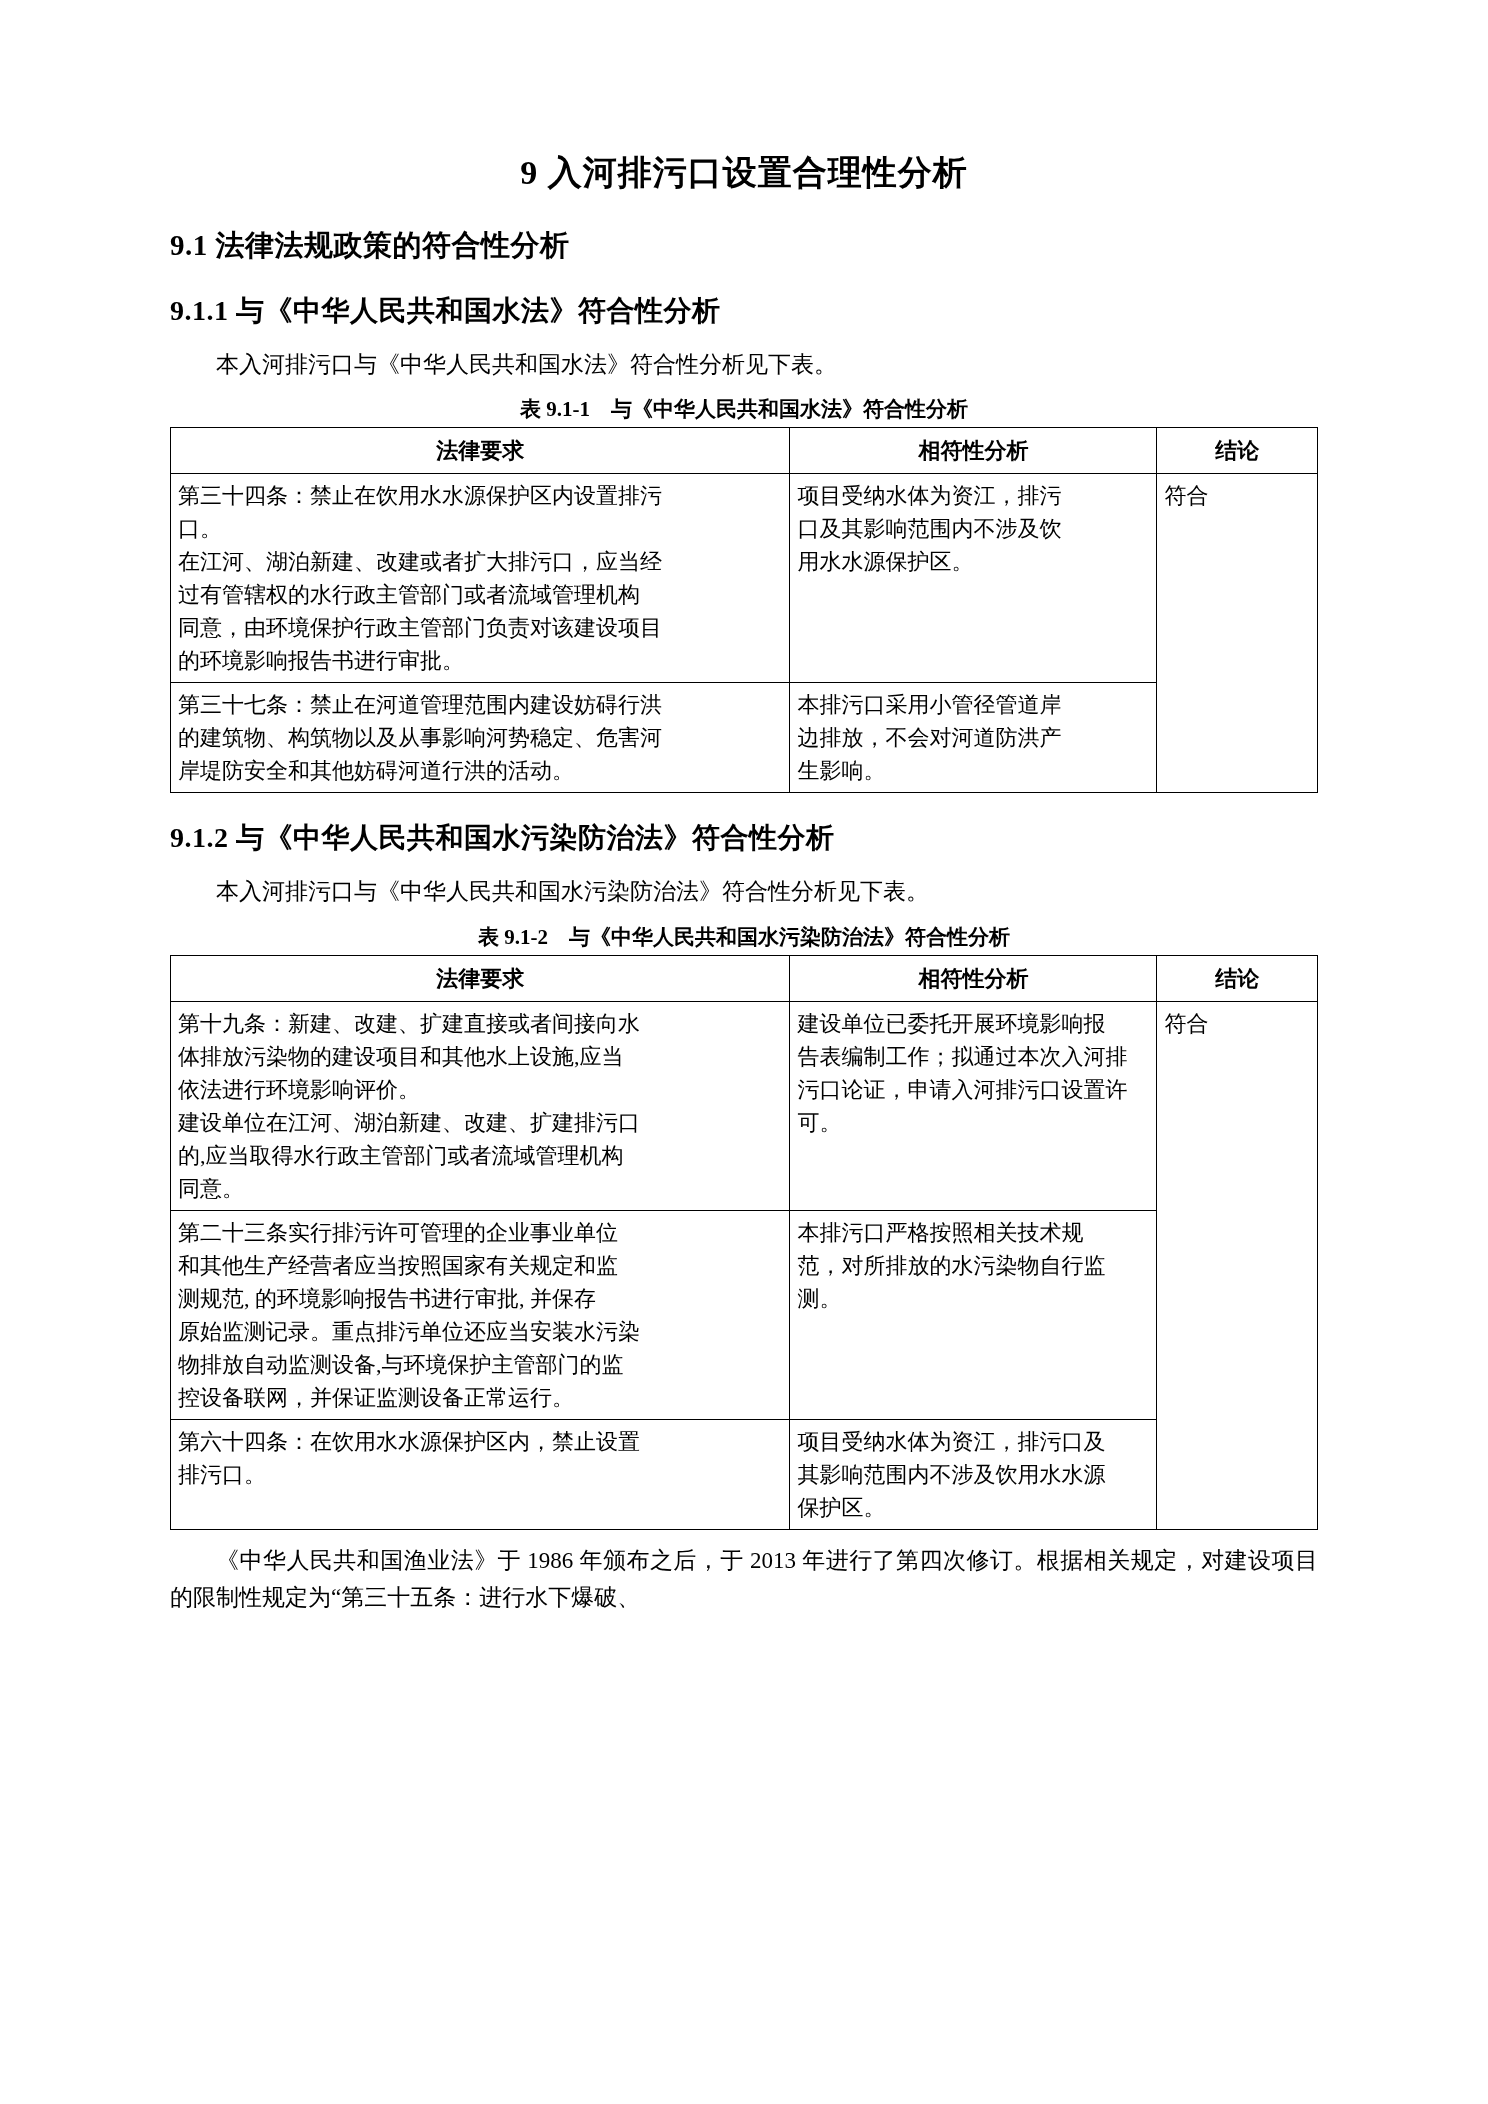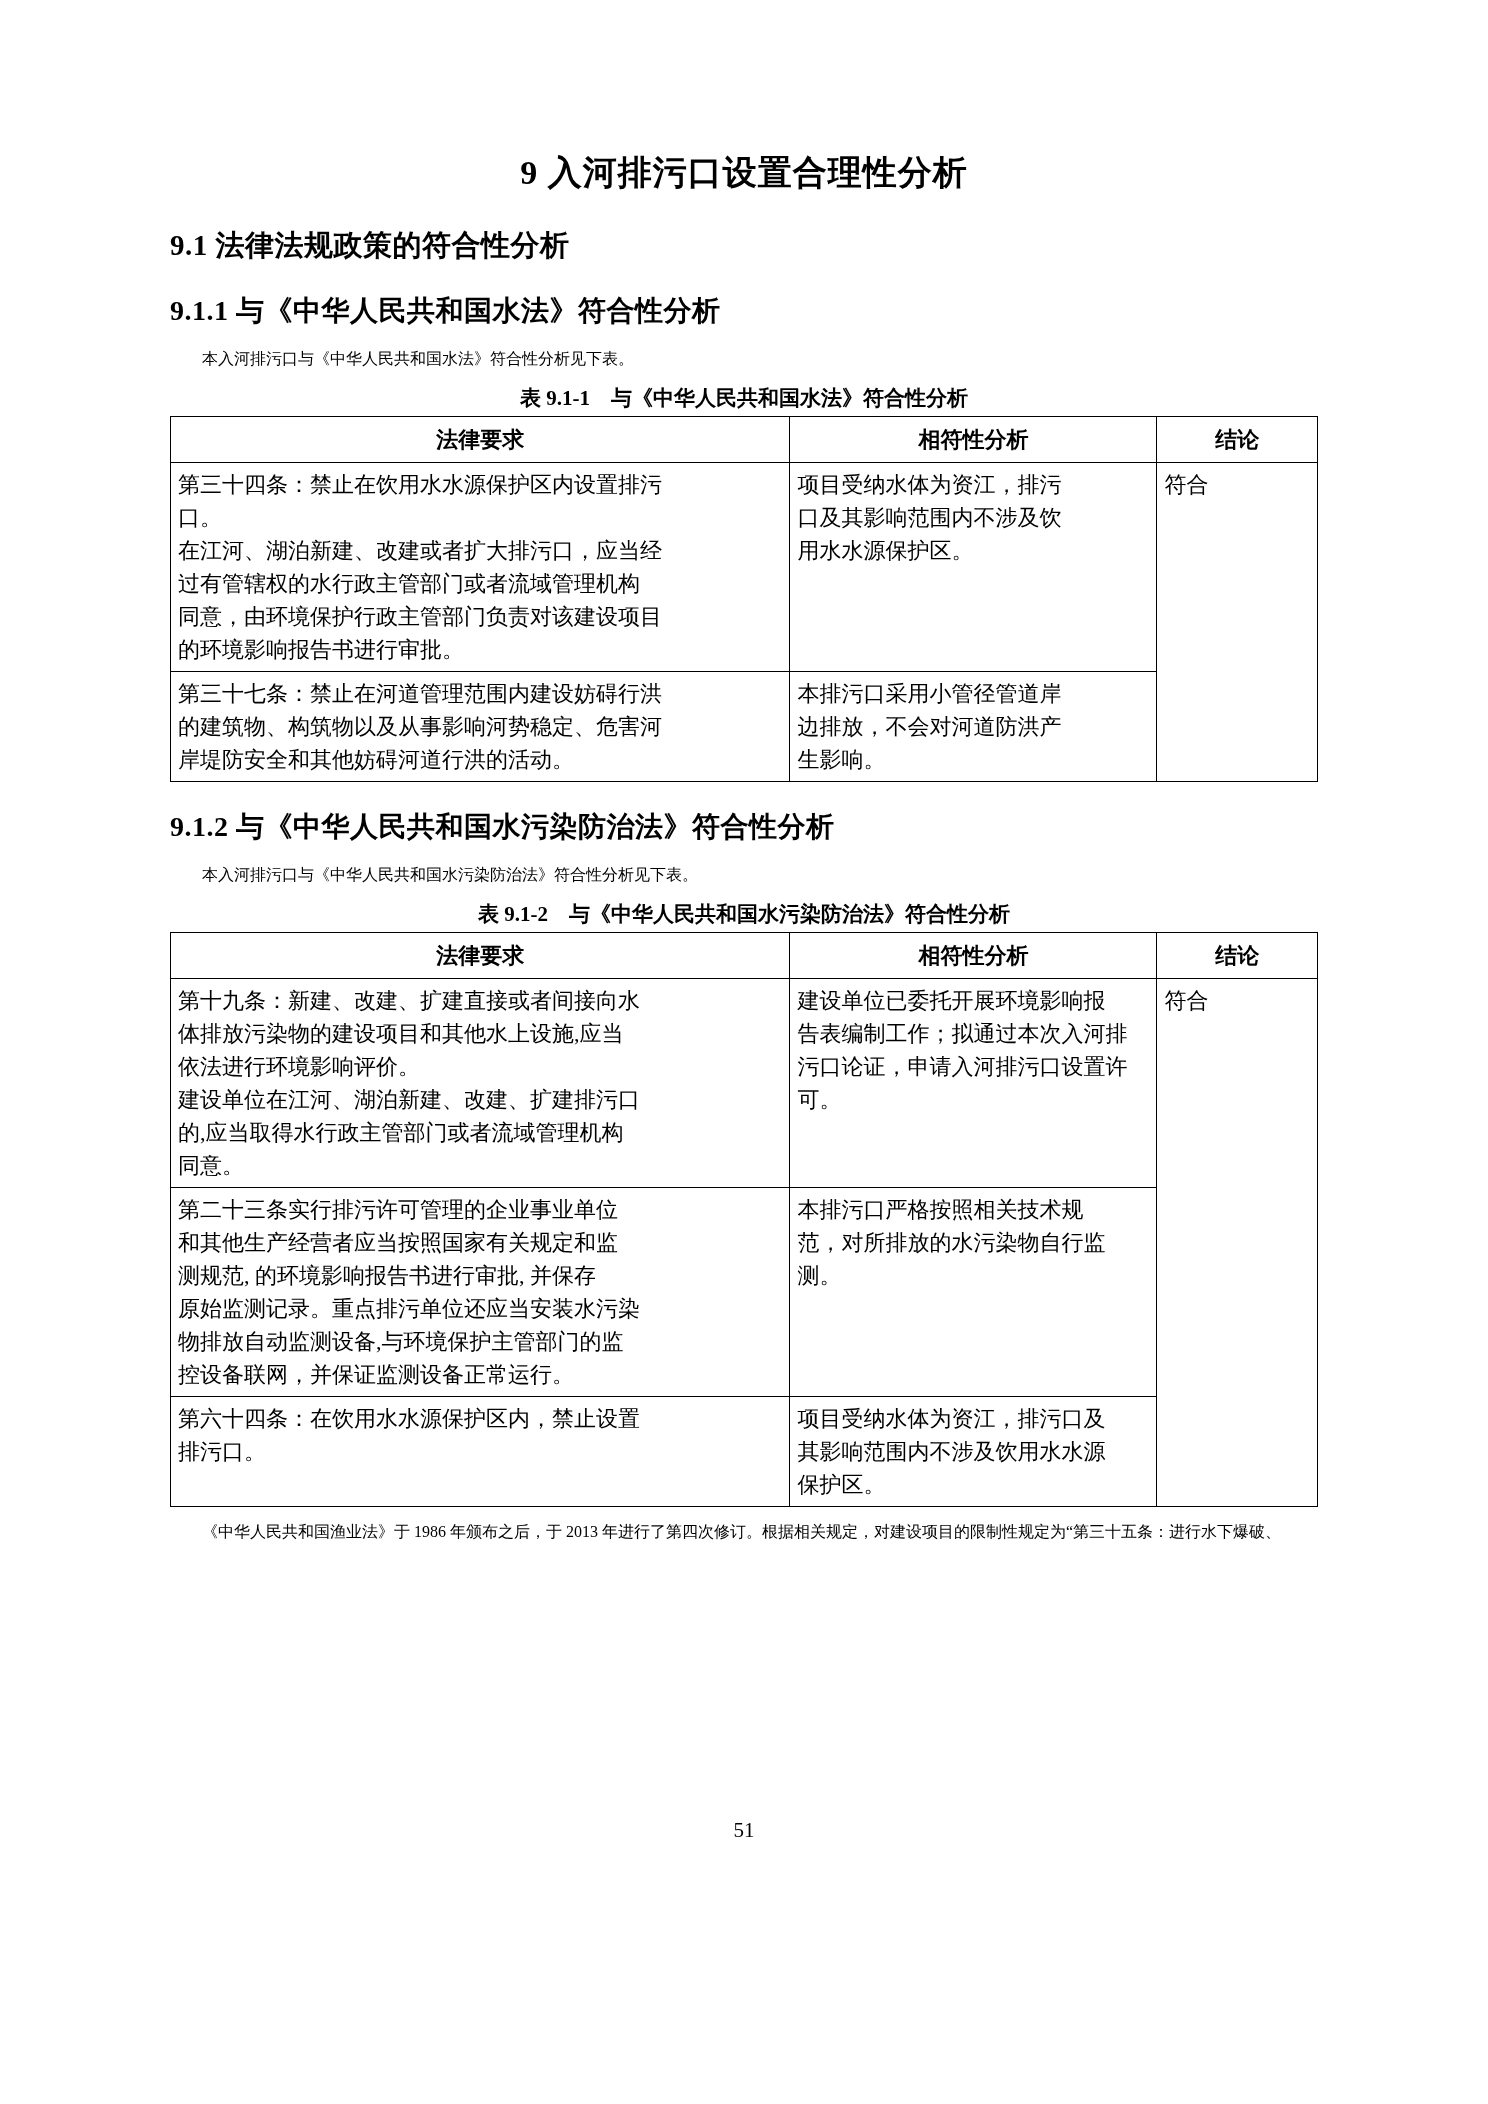--- a/index.html
+++ b/index.html
@@ -32,21 +32,21 @@
     margin: 26px 0 18px 0;
     letter-spacing: 0.5px;
   }
   h3.subsec {
     font-size: 28px;
     font-weight: bold;
     margin: 26px 0 16px 0;
     letter-spacing: 0.5px;
   }
   p.body {
-    font-size: 16px;
+    font-size: 23px;
     line-height: 1.62;
     margin: 12px 0;
     text-indent: 2em;
     text-align: justify;
   }
   .table-caption {
     text-align: center;
     font-size: 21px;
     font-weight: bold;
     margin: 10px 0 4px 0;
@@ -211,15 +211,14 @@
           <span class="nl">其影响范围内不涉及饮用水水源</span>
           <span class="nl">保护区。</span>
         </td>
       </tr>
     </tbody>
   </table>
 
 
   <p class="body">《中华人民共和国渔业法》于 1986 年颁布之后，于 2013 年进行了第四次修订。根据相关规定，对建设项目的限制性规定为“第三十五条：进行水下爆破、</p>
 
-  <div class="page-number">51</div>
 
 </div>
 
 </body></html>

